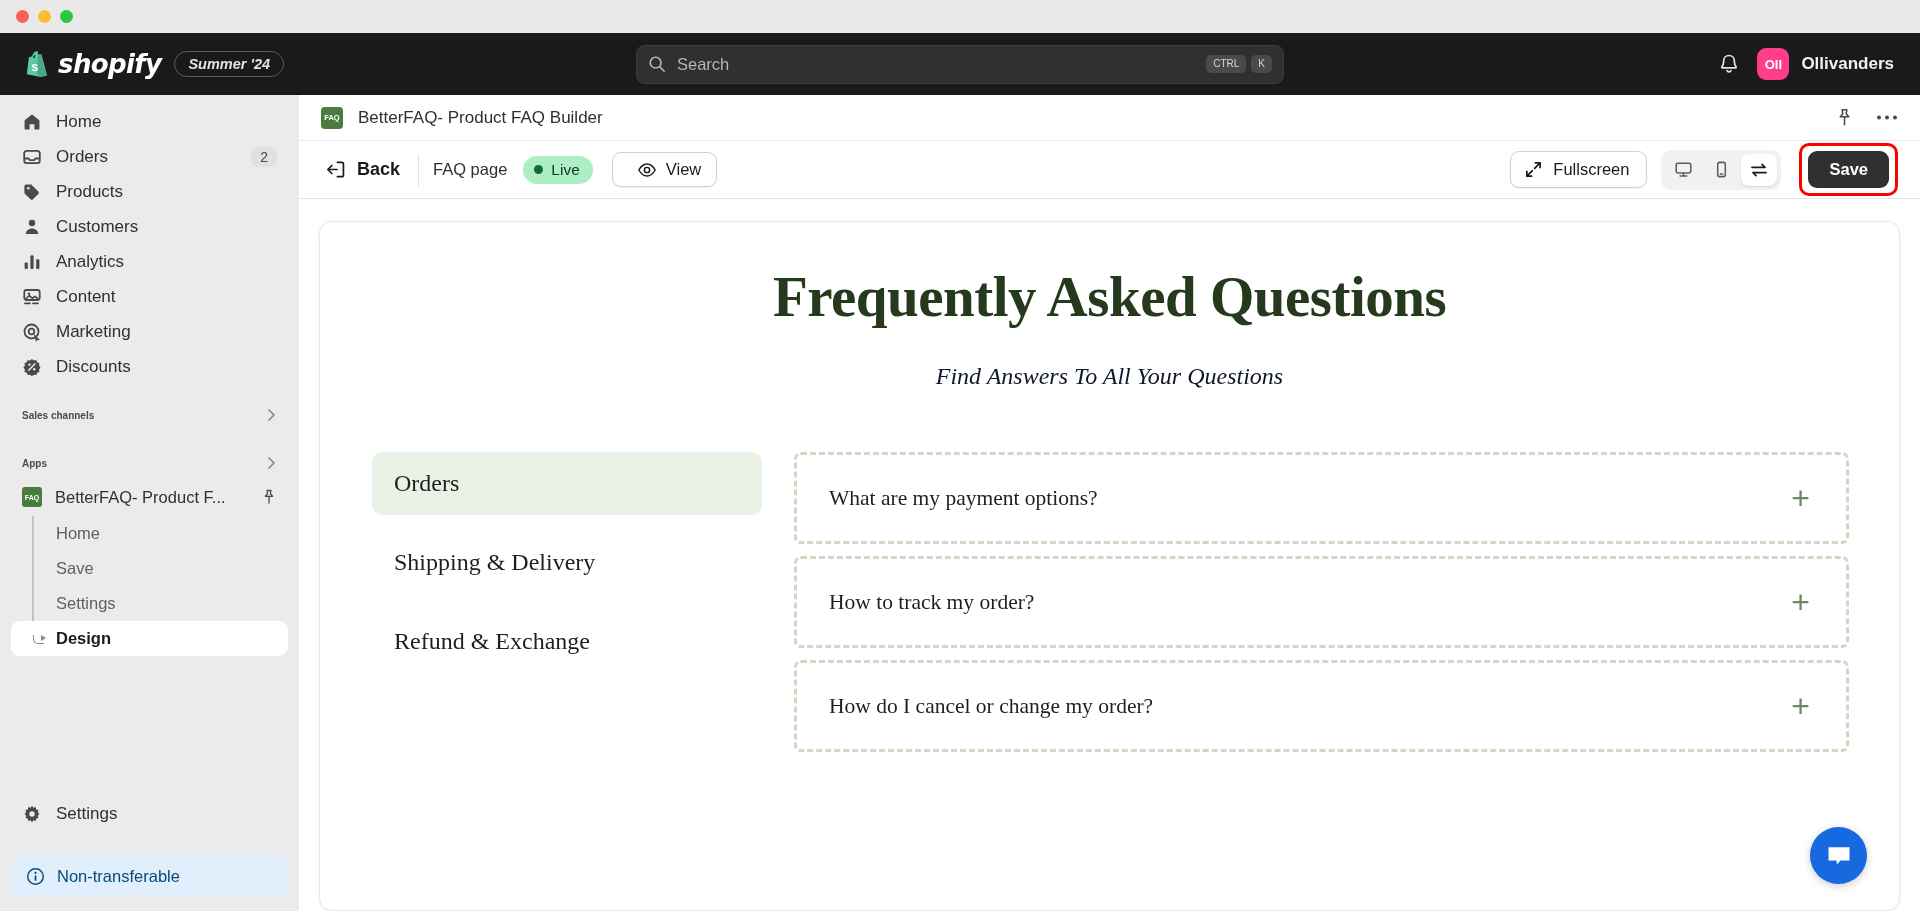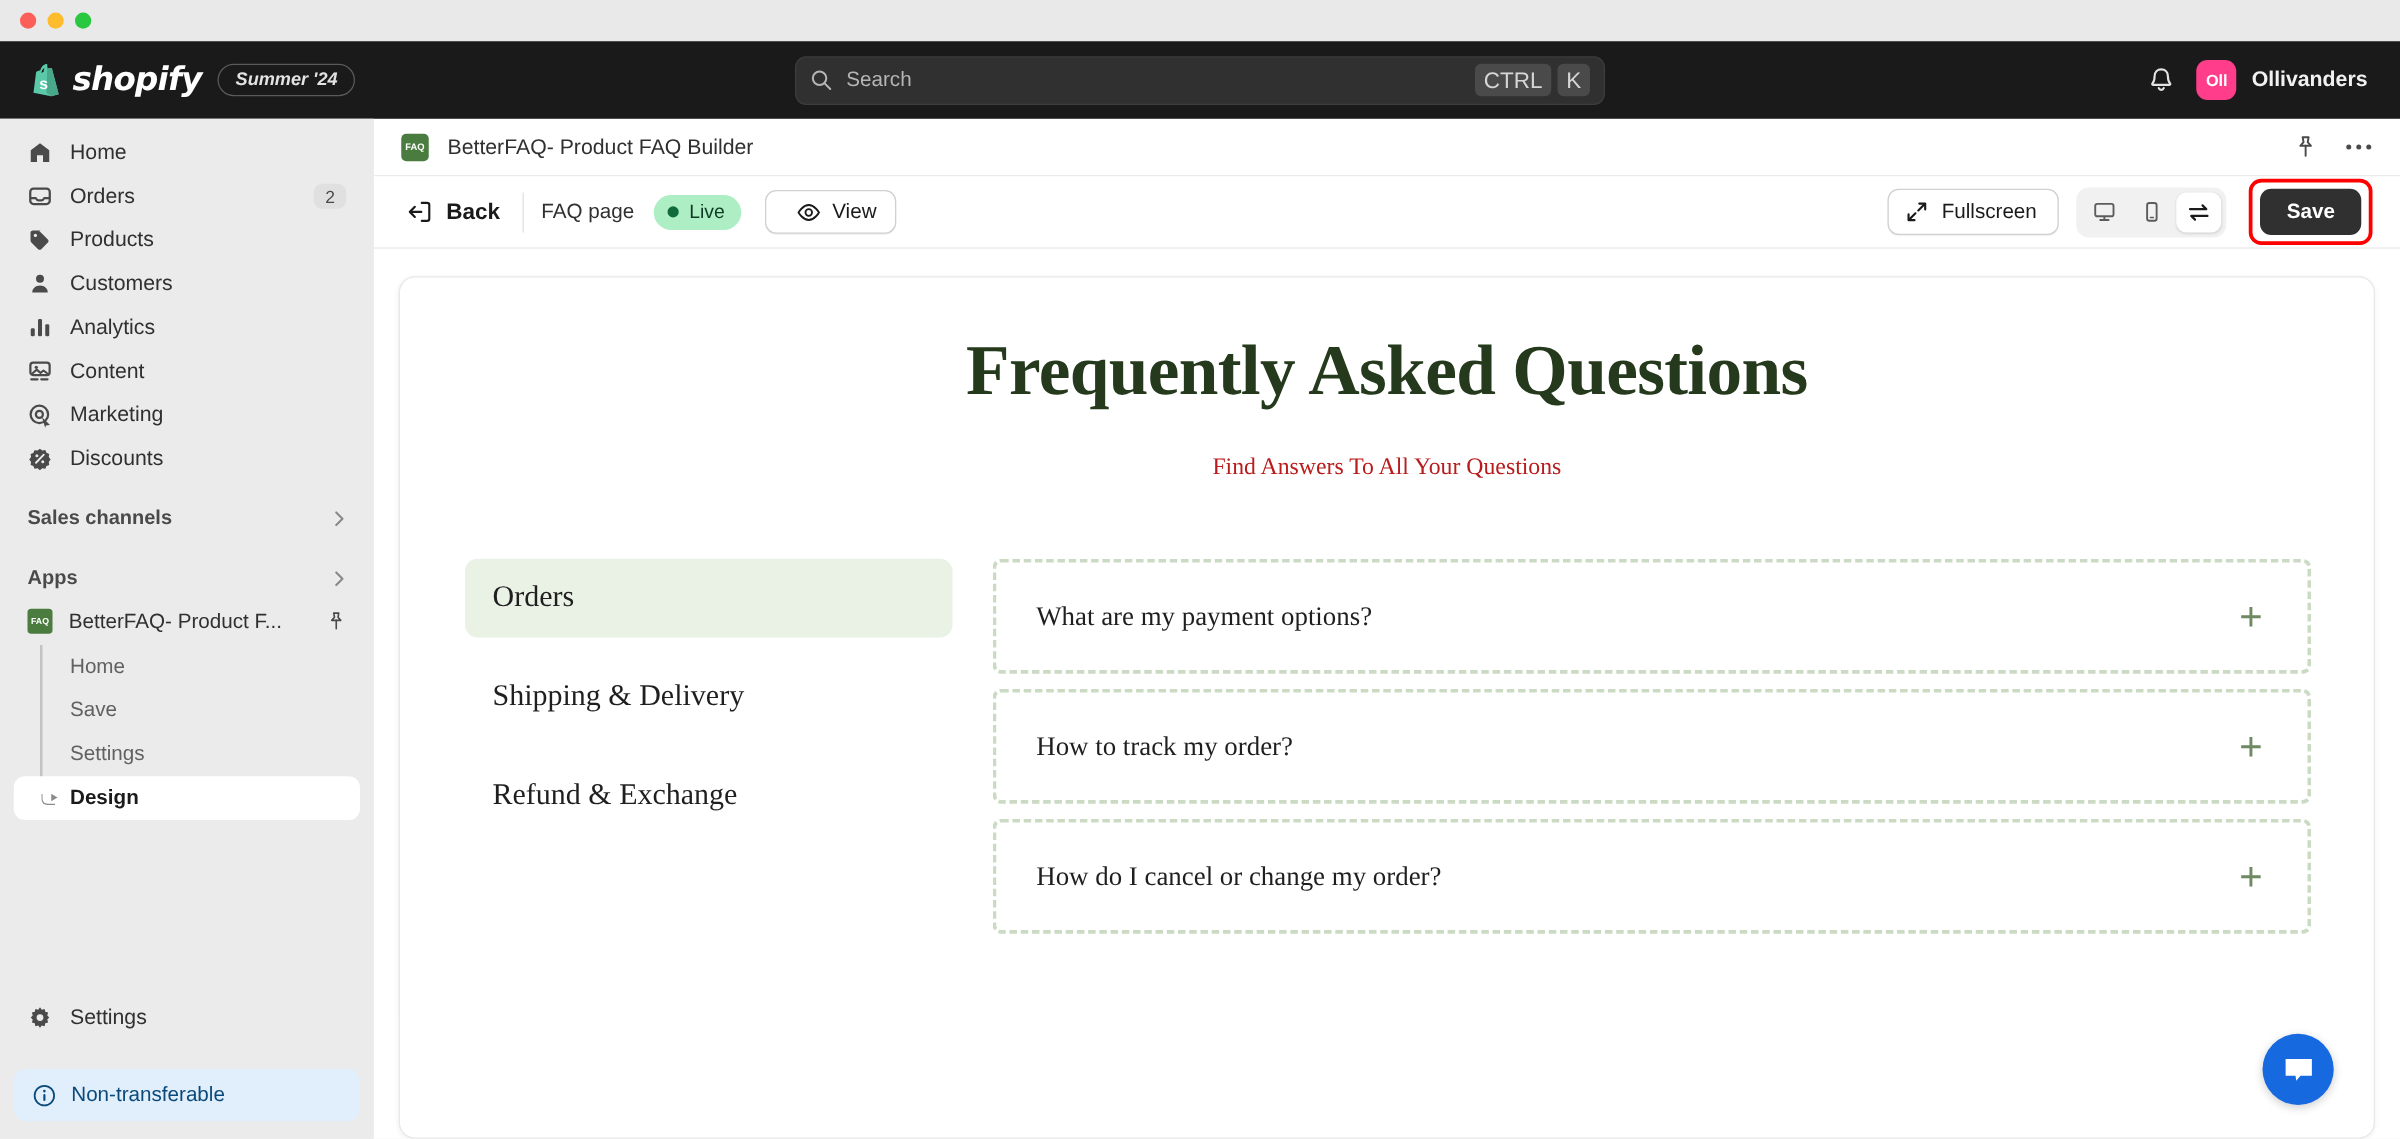--- a/index.html
+++ b/index.html
@@ -44,21 +44,21 @@
     display: flex; align-items: center; padding: 0 11px;
   }
   #search-wrap .mag { margin-right: 11px; flex: none; }
   #search-input {
     flex: 1; background: transparent; border: 0; outline: 0;
     color: #e3e3e3; font-size: 16.5px; font-family: "Liberation Sans", sans-serif;
   }
   #search-input::placeholder { color: #b5b5b5; }
   .kbd {
     background: #4a4a4a; border-radius: 5px; color: #d6d6d6;
-    font-size: 18px; padding: 4px 7px; margin-left: 5px; line-height: 1;
+    font-size: 10px; padding: 4px 7px; margin-left: 5px; line-height: 1;
   }
   #topbar-right {
     margin-left: auto; display: flex; align-items: center;
     gap: 17px; padding-right: 26px;
   }
   #user-chip { display: flex; align-items: center; gap: 12px; cursor: pointer; }
   #avatar {
     width: 32px; height: 32px; border-radius: 9px; background: #ff3d8b;
     color: #fff; font-size: 13px; font-weight: 700;
     display: flex; align-items: center; justify-content: center;
@@ -80,21 +80,21 @@
     color: #303030; font-size: 17px; cursor: pointer;
   }
   .nav-item .label { flex: 1; }
   .nav-badge {
     background: #e0e0e0; border-radius: 7px; color: #4a4a4a;
     font-size: 14px; padding: 2px 9px;
   }
   .nav-icon { width: 20px; height: 20px; flex: none; display:block; }
   .section-head {
     display: flex; align-items: center; height: 34px;
-    padding: 0 11px; color: #4a4a4a; font-size: 16px; font-weight: 700;
+    padding: 0 11px; color: #4a4a4a; font-size: 10px; font-weight: 700;
     cursor: pointer; margin-top: 14px;
   }
   .section-head .chev { margin-left: auto; color: #8a8a8a; }
   .app-row {
     display: flex; align-items: center; gap: 13px;
     height: 34px; padding: 0 11px; border-radius: 8px;
     color: #303030; font-size: 16.5px; cursor: pointer;
   }
   .app-favicon {
     width: 20px; height: 20px; border-radius: 3px;
@@ -209,21 +209,21 @@
     border: 1px solid #e8e8e8; border-radius: 13px;
     box-shadow: 0 1px 4px rgba(0,0,0,.06);
     padding: 42px 30px 0 30px; overflow: hidden; position: relative;
   }
   #faq-title {
     text-align: center; font-family: "Liberation Serif", serif;
     font-size: 57px; font-weight: 700; color: #25391c; letter-spacing: -0.5px;
   }
   #faq-subtitle {
     text-align: center; font-family: "Liberation Serif", serif;
-    font-size: 19px; color: #b91c1c; margin-top: 34px;
+    font-size: 24px; color: #0f172a; margin-top: 34px; font-style: italic;
   }
   #faq-body { display: flex; gap: 0; margin-top: 62px; padding: 0 12px; }
   #category-col { width: 400px; flex: none; padding-left: 10px; }
   .category {
     font-family: "Liberation Serif", serif; font-size: 24px; color: #1f1f1f;
     padding: 18px 22px; border-radius: 10px; cursor: pointer; margin-bottom: 16px;
   }
   .category.active { background: #eaf1e5; }
   #question-col { flex: 1; padding-left: 32px; padding-right: 8px; }
   .faq-item {

